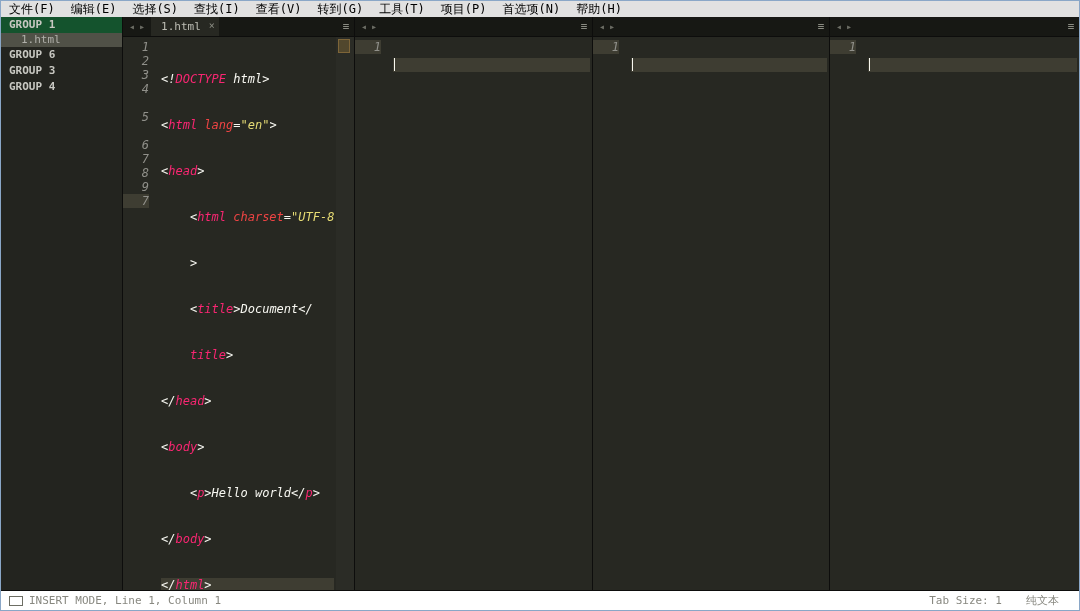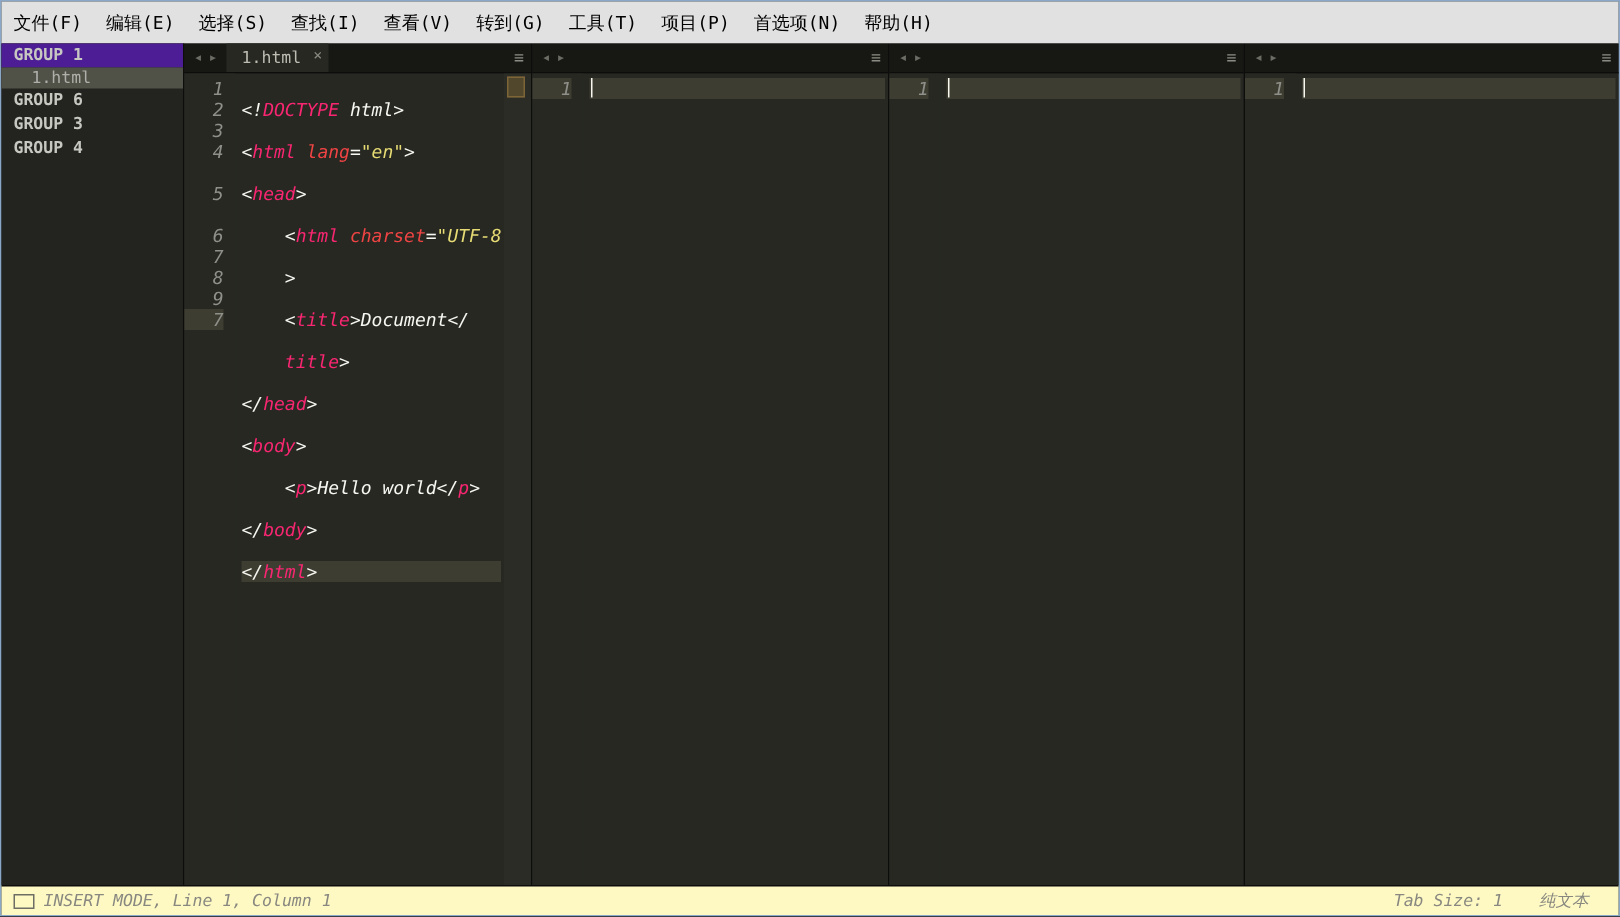--- a/index.html
+++ b/index.html
@@ -1,26 +1,26 @@
 <!DOCTYPE html>
 <html><head>
 <meta charset="utf-8">
 <style>
   html,body{margin:0;padding:0;height:100%;font-family:"Consolas","SimSun",monospace;font-size:12px;background:#1e1f1c;color:#d8d8d2;}
   *{box-sizing:border-box;}
   .window{display:flex;flex-direction:column;width:1080px;height:611px;border:1px solid #8aa7c7;background:#1e1f1c;}
   
-  .menubar{display:flex;align-items:center;height:28px;background:#e1e1e1;color:#000;font-size:12px;}
+  .menubar{display:flex;align-items:center;height:16px;background:#e1e1e1;color:#000;font-size:12px;}
   .menubar .mitem{padding:0 8px;line-height:20px;cursor:default;}
   
   .body{flex:1;display:flex;min-height:0;}
   
   .sidebar{width:122px;background:#23241f;border-right:1px solid #0d0d0c;display:flex;flex-direction:column;}
   .sb-group{height:16px;line-height:16px;padding:0 8px;font-size:11px;font-weight:bold;color:#c8c8c2;cursor:default;}
-  .sb-group.active{background:#4c1d95;}
+  .sb-group.active{background:#14532d;}
   .sb-file{height:14px;line-height:14px;padding-left:20px;font-size:11px;color:#b0b0aa;background:#505147;cursor:default;}
   
   .panes{flex:1;display:flex;min-width:0;}
   .pane{display:flex;flex-direction:column;border-right:1px solid #0d0d0c;min-width:0;}
   .pane:last-child{border-right:none;}
   .pane1{flex:0 0 232px;}
   .pane2{flex:0 0 238px;}
   .pane3{flex:0 0 237px;}
   .pane4{flex:1;}
   
@@ -30,34 +30,34 @@
   .tab{display:flex;align-items:center;padding:0 18px 0 10px;background:#272822;color:#bdbdb4;font-size:11px;position:relative;cursor:default;}
   .tab.active{background:#272822;}
   .tab .close{position:absolute;right:4px;top:3px;font-size:10px;color:#8a8b82;cursor:default;}
   .tabrow .spacer{flex:1;}
   .tabrow .hamb{width:16px;display:flex;align-items:center;justify-content:center;color:#8a8b82;font-size:11px;}
   
   .editor{flex:1;display:flex;min-height:0;position:relative;background:#272822;}
   .gutter{width:34px;background:#272822;color:#90908a;text-align:right;padding:3px 8px 0 0;font-size:12px;line-height:14px;font-style:italic;}
   .gutter div{height:14px;}
   .code{flex:1;padding:3px 2px 0 4px;font-size:12px;line-height:14px;font-family:"Consolas",monospace;font-style:italic;white-space:pre;overflow:hidden;position:relative;}
-  .code .ln{height:14px;}
+  .code .ln{height:14px;margin-top:18px;}
   .hl{background:#3e3d32;}
   .cursor{display:inline-block;width:1px;height:13px;background:#f8f8f0;vertical-align:top;margin-left:1px;}
   .mmap{width:18px;background:#2b2c26;position:relative;}
   .mmap .mblock{position:absolute;left:2px;top:2px;width:12px;height:14px;border:1px solid #b68b44;background:#6b5a32;opacity:.6;}
   
   .c-punc{color:#f8f8f2;}
   .c-doctype{color:#f92672;}
   .c-tag{color:#f92672;}
   .c-attr{color:#ef4444;}
   .c-str{color:#e6db74;}
   .c-txt{color:#f8f8f2;}
   
-  .status{height:20px;background:#fef9c3;border-top:1px solid #0d0d0c;display:flex;align-items:center;padding:0 8px;color:#888880;font-size:11px;font-style:italic;}
+  .status{height:20px;background:#ffffff;border-top:1px solid #0d0d0c;display:flex;align-items:center;padding:0 8px;color:#888880;font-size:11px;}
   .status .ico{width:14px;height:10px;border:1px solid #6d6e64;margin-right:6px;}
   .status .spacer{flex:1;}
   .status .cell{padding:0 12px;}
 </style>
 </head>
 <body>
 
 <div class="window">
 
   <div class="menubar">

